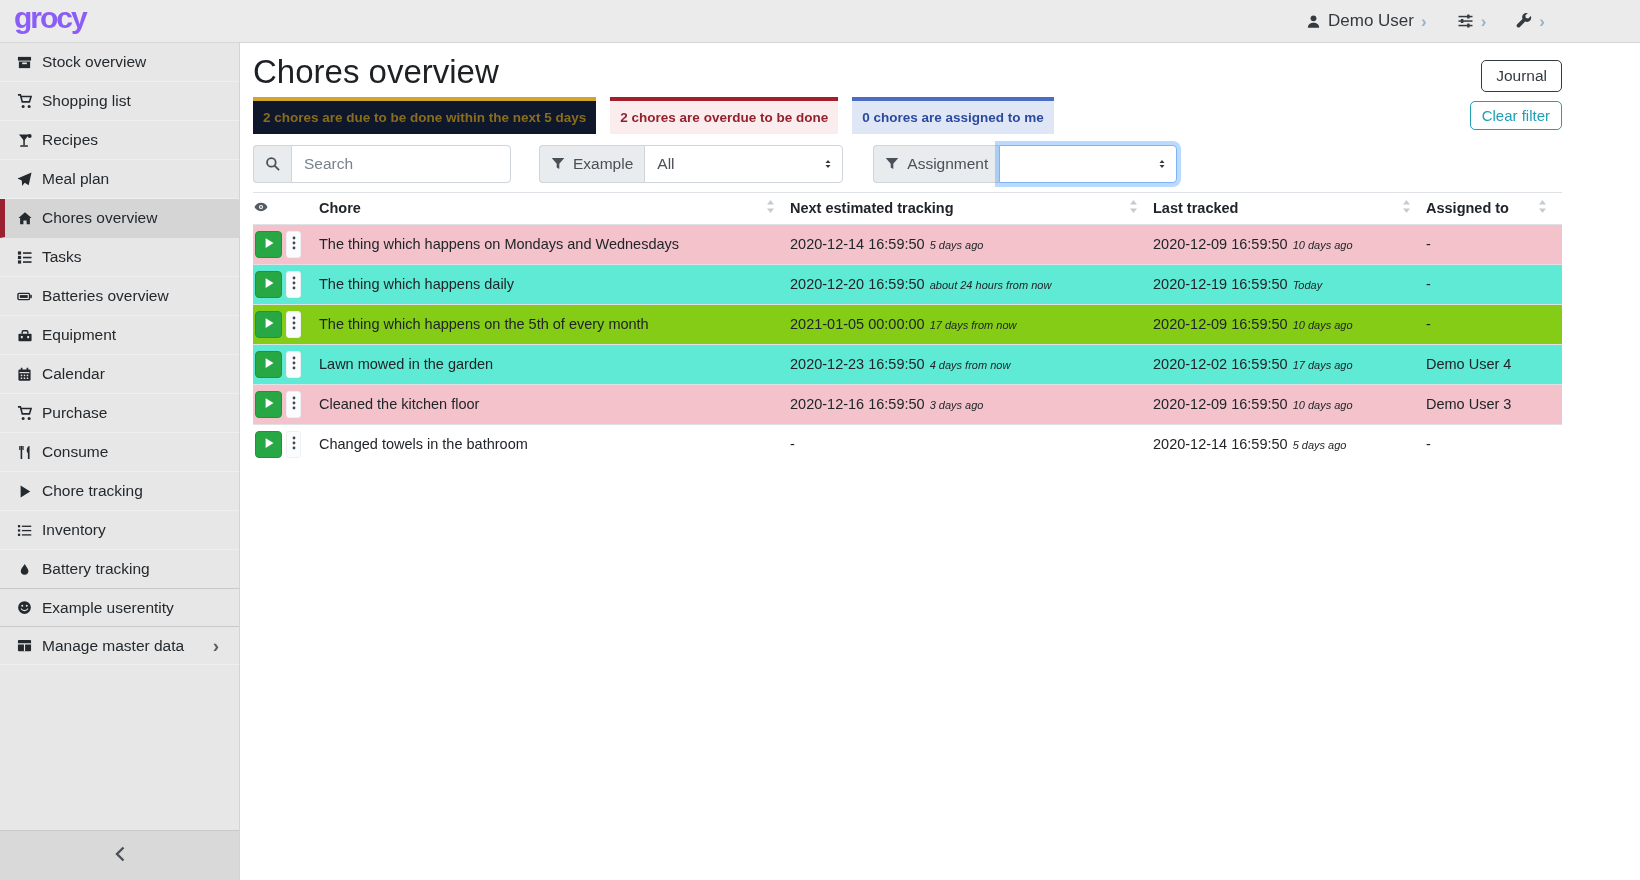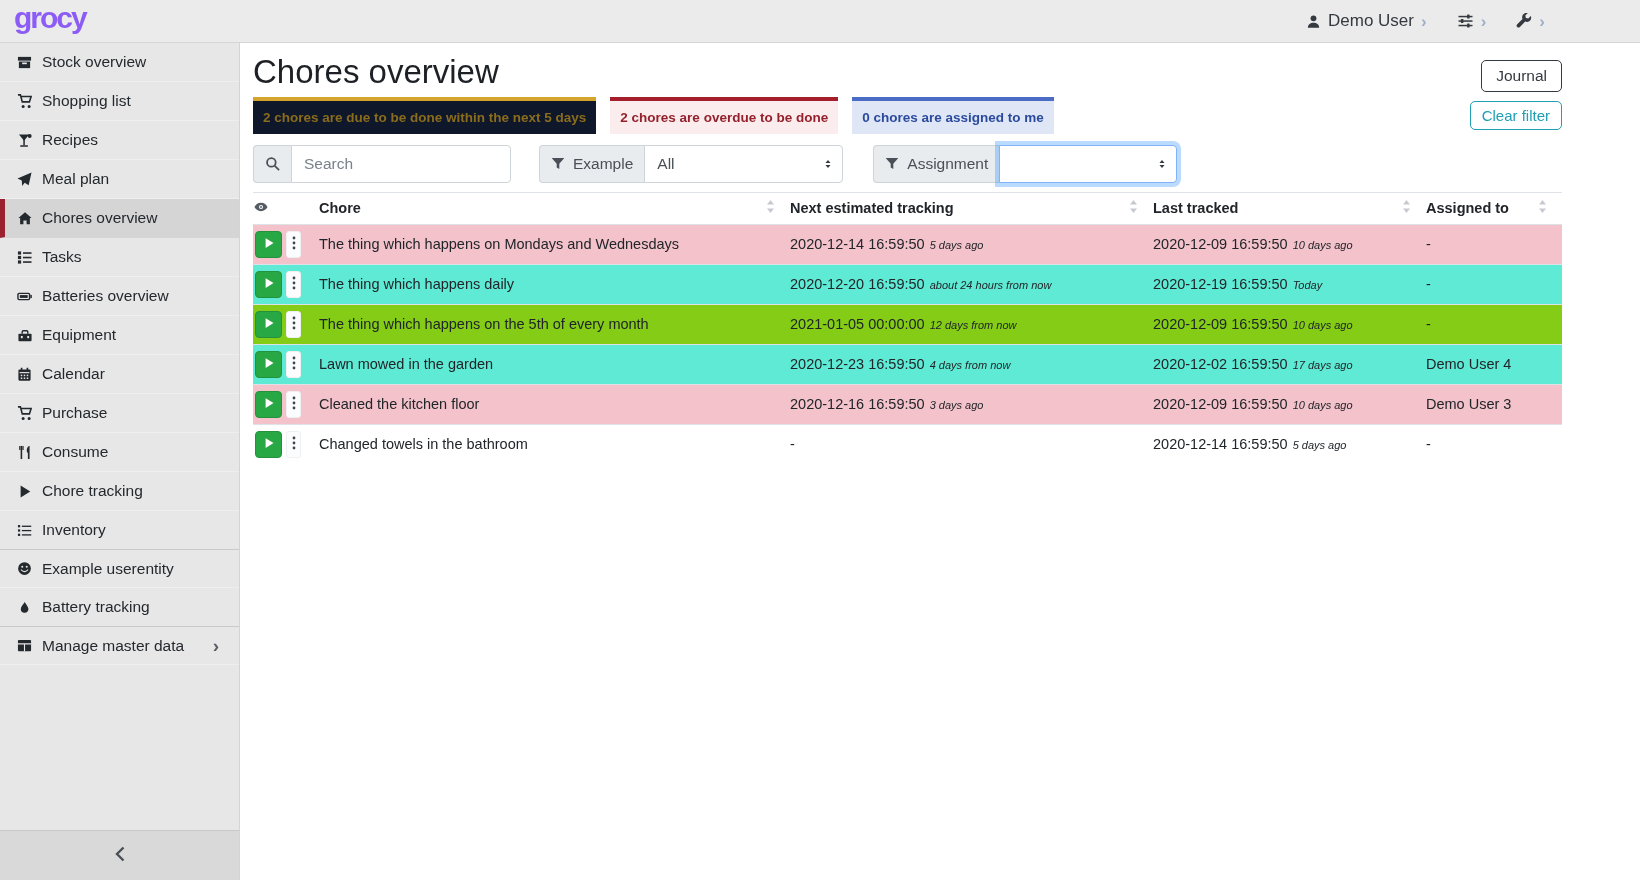--- a/index.html
+++ b/index.html
@@ -268,38 +268,38 @@
               <rect x="5.2" y="2.8" width="10" height="1.4"></rect>
               <rect x="1" y="6.8" width="2.4" height="2.4"></rect>
               <rect x="5.2" y="7.4" width="10" height="1.4"></rect>
               <rect x="1" y="11.4" width="2.4" height="2.4"></rect>
               <rect x="5.2" y="12" width="10" height="1.4"></rect>
             </g>
           </svg>
         </span>
         <span class="side-label">Inventory</span>
       </div>
+      <div class="side-item">
+        <span class="side-ic">
+          <svg width="13" height="15" viewBox="0 0 16 16">
+            <path d="M8.3 1.2C6 4.4 3.4 7.2 3.4 10a4.8 4.8 0 0 0 9.4.9C13.4 7.6 10 4.6 8.3 1.2z" fill="currentColor"></path>
+          </svg>
+        </span>
+        <span class="side-label">Battery tracking</span>
+      </div>
       <div class="side-item divtop">
         <span class="side-ic">
           <svg width="15" height="15" viewBox="0 0 16 16">
             <circle cx="8" cy="8" r="6.8" fill="currentColor"></circle>
             <circle cx="5.6" cy="6.2" r="1.1" fill="#e7e7e7"></circle>
             <circle cx="10.4" cy="6.2" r="1.1" fill="#e7e7e7"></circle>
             <path d="M4.6 9.6a4.3 4.3 0 0 0 6.8 0" stroke="#e7e7e7" stroke-width="1.3" fill="none" stroke-linecap="round"></path>
           </svg>
         </span>
         <span class="side-label">Example userentity</span>
-      </div>
-      <div class="side-item">
-        <span class="side-ic">
-          <svg width="13" height="15" viewBox="0 0 16 16">
-            <path d="M8.3 1.2C6 4.4 3.4 7.2 3.4 10a4.8 4.8 0 0 0 9.4.9C13.4 7.6 10 4.6 8.3 1.2z" fill="currentColor"></path>
-          </svg>
-        </span>
-        <span class="side-label">Battery tracking</span>
       </div>
       <div class="side-item divtop">
         <span class="side-ic">
           <svg width="15" height="15" viewBox="0 0 16 16">
             <rect x="1" y="2" width="14" height="12" rx="1" fill="currentColor"></rect>
             <g stroke="#e7e7e7" stroke-width="1.2" fill="none">
               <path d="M1 6.2h14M8 6.2V14"></path>
             </g>
           </svg>
         </span>
@@ -485,21 +485,21 @@
             </button><button class="btn-more">
               <span><svg width="4" height="14" viewBox="0 0 4 14">
                   <g fill="#3f464d">
                     <circle cx="2" cy="2" r="1.4"></circle>
                     <circle cx="2" cy="7" r="1.4"></circle>
                     <circle cx="2" cy="12" r="1.4"></circle>
                   </g>
                 </svg></span>
             </button></td>
           <td>The thing which happens on the 5th of every month</td>
-          <td><span class="dt">2021-01-05 00:00:00</span><span class="rel">12 days from now</span></td>
+          <td><span class="dt">2021-01-05 00:00:00</span><span class="rel">17 days from now</span></td>
           <td><span class="dt">2020-12-09 16:59:50</span><span class="rel">10 days ago</span></td>
           <td>-</td>
         </tr>
         <tr class="row-warning">
           <td class="td-actions"><button class="btn-play">
               <span><svg width="12" height="12" viewBox="0 0 16 16">
                   <path d="M3.5 1.5 14 8 3.5 14.5z" fill="#fff"></path>
                 </svg></span>
             </button><button class="btn-more">
               <span><svg width="4" height="14" viewBox="0 0 4 14">

